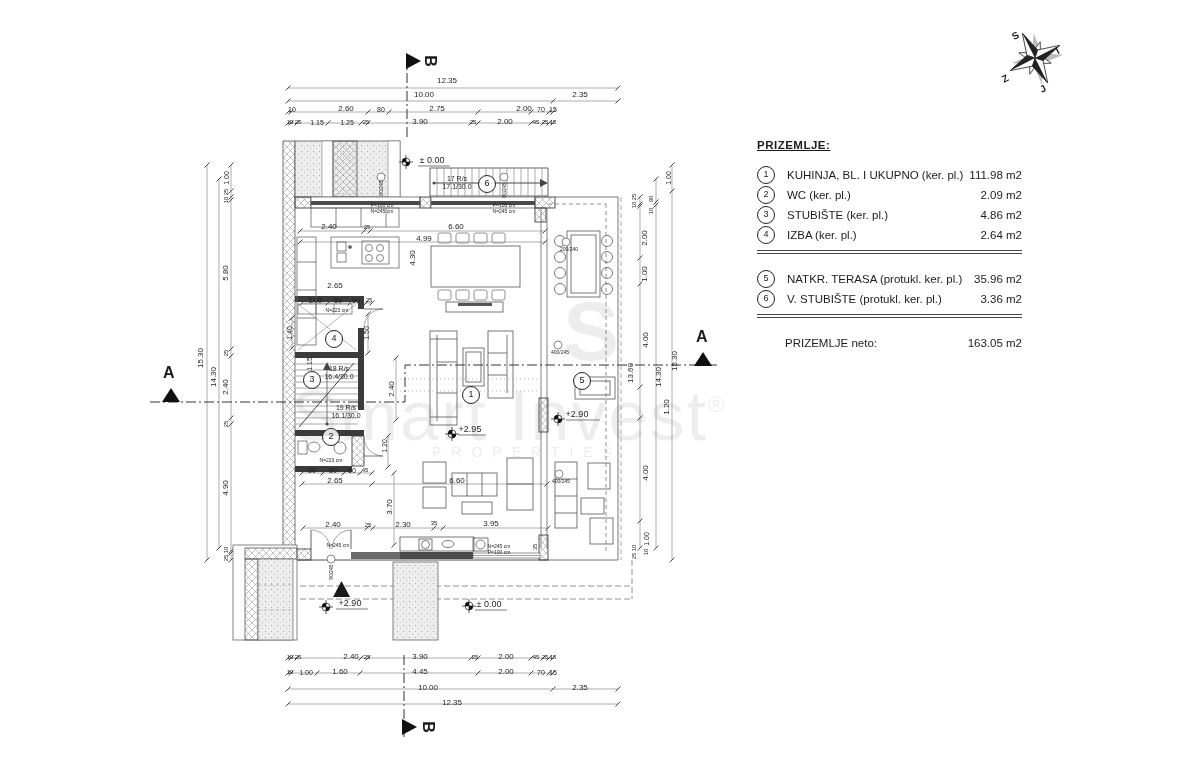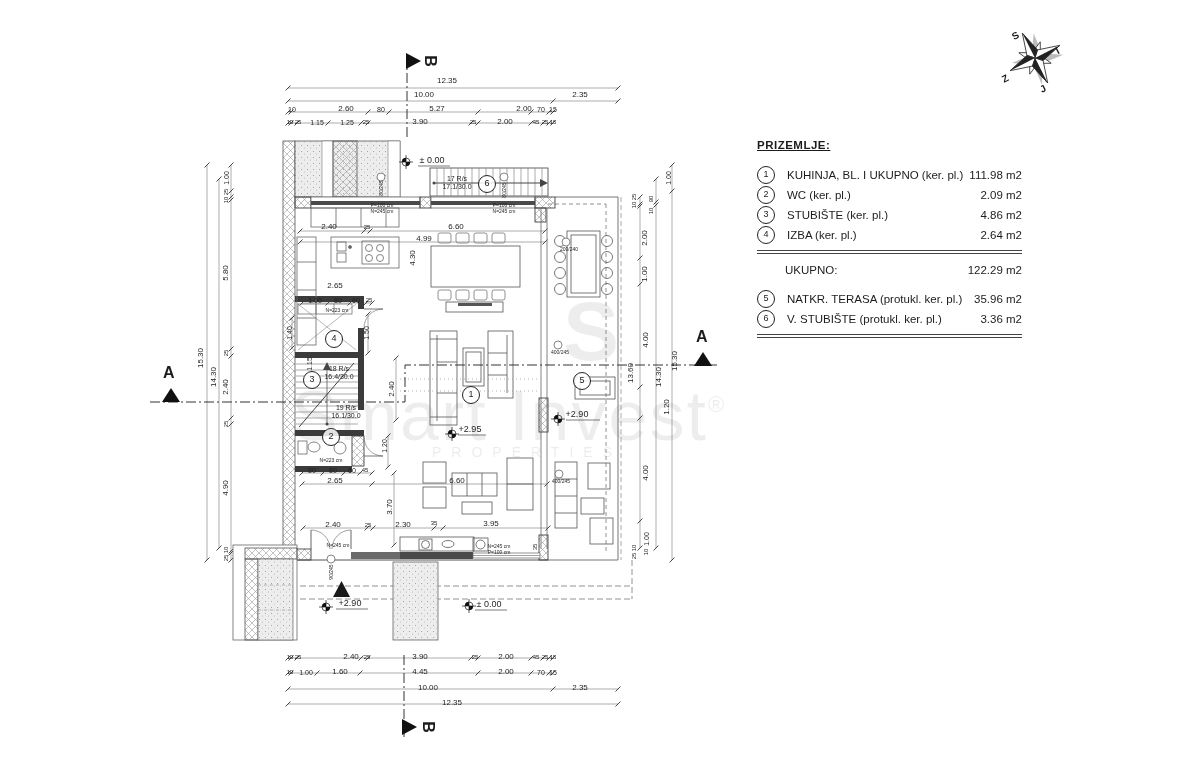--- a/index.html
+++ b/index.html
@@ -504,48 +504,48 @@
       <span class="ln">3</span>
       <span class="ll">STUBIŠTE (ker. pl.)</span>
       <span class="la">4.86 m2</span>
     </div>
     <div class="lr">
       <span class="ln">4</span>
       <span class="ll">IZBA (ker. pl.)</span>
       <span class="la">2.64 m2</span>
     </div>
     <div class="rule"></div>
-    <div class="lr">
-      <span class="ln blank"></span>
-      <span class="ll">UKUPNO:</span>
-      <span class="la">122.29 m2</span>
-    </div>
     <div class="gap"></div>
     <div class="lr">
       <span class="ln">5</span>
       <span class="ll">NATKR. TERASA (protukl. ker. pl.)</span>
       <span class="la">35.96 m2</span>
     </div>
     <div class="lr">
       <span class="ln">6</span>
       <span class="ll">V. STUBIŠTE (protukl. ker. pl.)</span>
       <span class="la">3.36 m2</span>
     </div>
     <div class="rule"></div>
     <div class="gap"></div>
+    <div class="lr">
+      <span class="ln blank"></span>
+      <span class="ll">PRIZEMLJE neto:</span>
+      <span class="la">163.05 m2</span>
+    </div>
   </div>
 
   <div id="labels">
       <span class="lbl" style="left: 447px; top: 81px; font-size: 8px; transform: translate(-50%, -50%) rotate(0deg);">12.35</span>
       <span class="lbl" style="left: 424px; top: 95px; font-size: 8px; transform: translate(-50%, -50%) rotate(0deg);">10.00</span>
       <span class="lbl" style="left: 580px; top: 95px; font-size: 8px; transform: translate(-50%, -50%) rotate(0deg);">2.35</span>
       <span class="lbl" style="left: 292px; top: 109px; font-size: 7px; transform: translate(-50%, -50%) rotate(0deg);">10</span>
       <span class="lbl" style="left: 346px; top: 109px; font-size: 8px; transform: translate(-50%, -50%) rotate(0deg);">2.60</span>
       <span class="lbl" style="left: 381px; top: 109px; font-size: 7px; transform: translate(-50%, -50%) rotate(0deg);">80</span>
-      <span class="lbl" style="left: 437px; top: 109px; font-size: 8px; transform: translate(-50%, -50%) rotate(0deg);">5.27</span>
+      <span class="lbl" style="left: 437px; top: 109px; font-size: 8px; transform: translate(-50%, -50%) rotate(0deg);">2.75</span>
       <span class="lbl" style="left: 524px; top: 109px; font-size: 8px; transform: translate(-50%, -50%) rotate(0deg);">2.00</span>
       <span class="lbl" style="left: 541px; top: 109px; font-size: 7px; transform: translate(-50%, -50%) rotate(0deg);">70</span>
       <span class="lbl" style="left: 553px; top: 109px; font-size: 7px; transform: translate(-50%, -50%) rotate(0deg);">15</span>
       <span class="lbl" style="left: 290px; top: 122px; font-size: 6px; transform: translate(-50%, -50%) rotate(0deg);">10</span>
       <span class="lbl" style="left: 298px; top: 122px; font-size: 6px; transform: translate(-50%, -50%) rotate(0deg);">25</span>
       <span class="lbl" style="left: 317px; top: 122px; font-size: 7px; transform: translate(-50%, -50%) rotate(0deg);">1.15</span>
       <span class="lbl" style="left: 347px; top: 122px; font-size: 7px; transform: translate(-50%, -50%) rotate(0deg);">1.25</span>
       <span class="lbl" style="left: 366px; top: 122px; font-size: 6px; transform: translate(-50%, -50%) rotate(0deg);">25</span>
       <span class="lbl" style="left: 420px; top: 122px; font-size: 8px; transform: translate(-50%, -50%) rotate(0deg);">3.90</span>
       <span class="lbl" style="left: 473px; top: 122px; font-size: 6px; transform: translate(-50%, -50%) rotate(0deg);">25</span>

